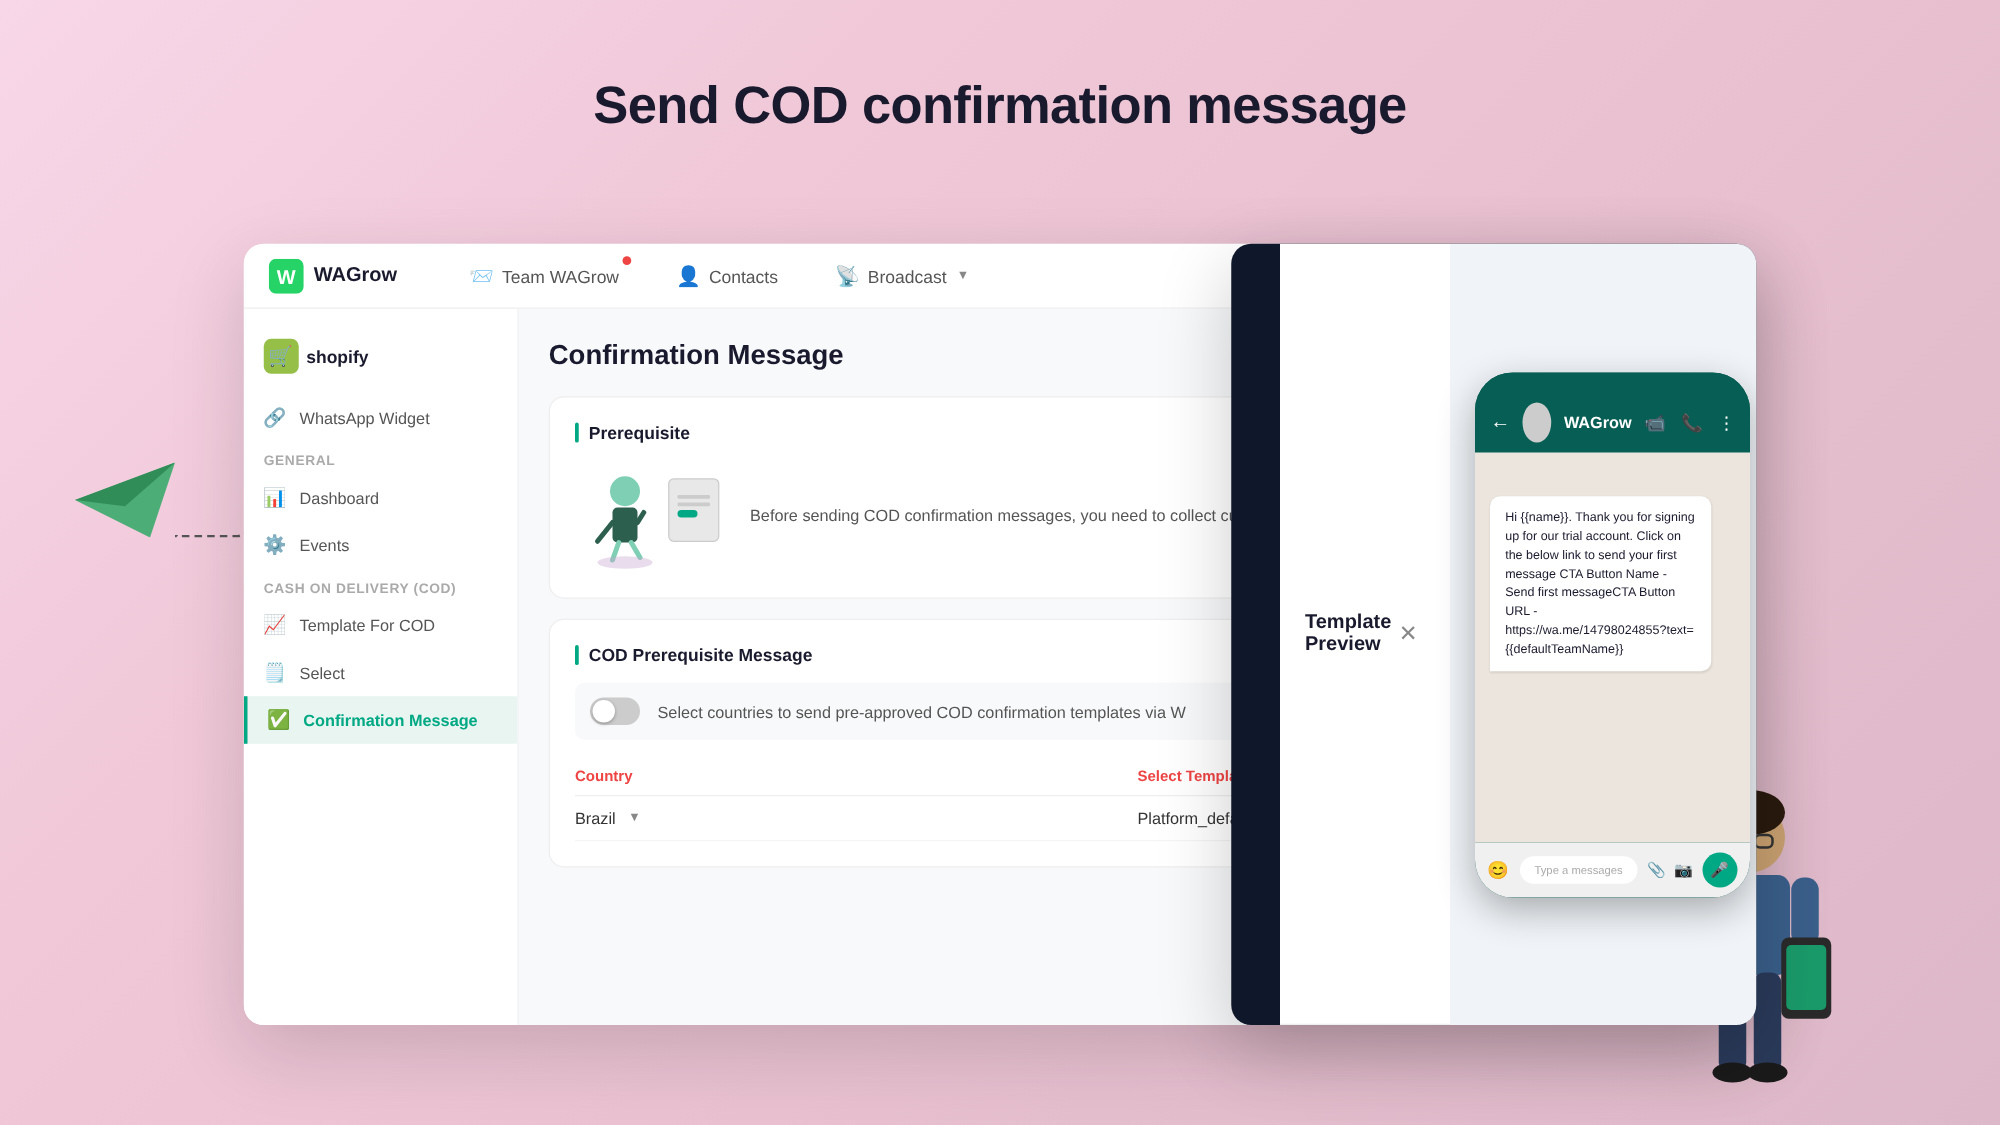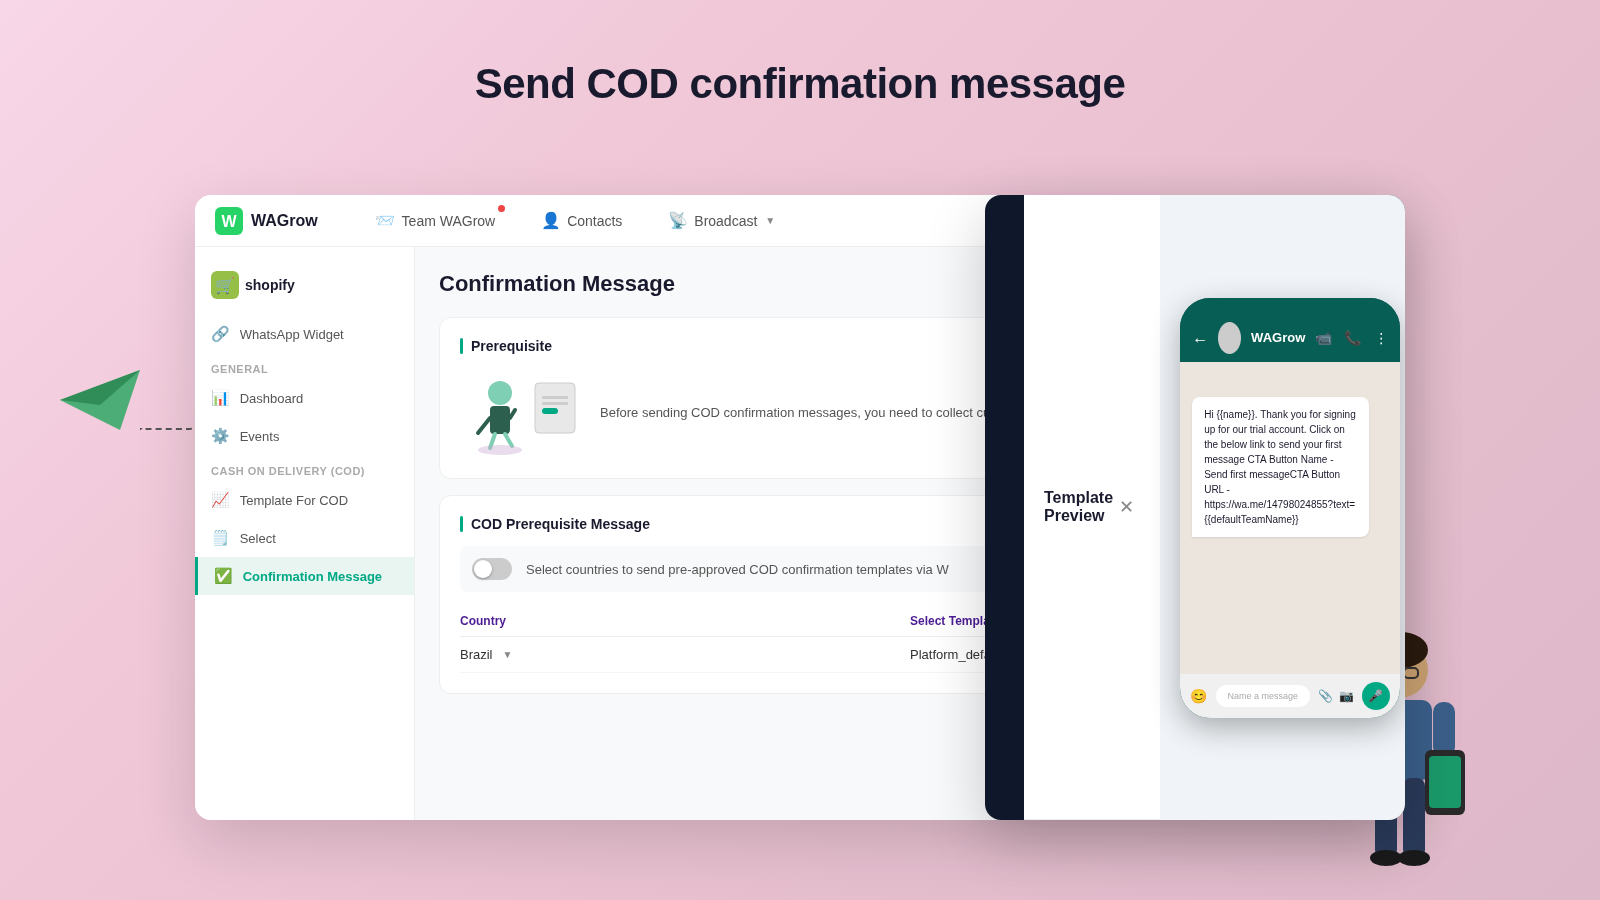--- a/index.html
+++ b/index.html
@@ -284,21 +284,21 @@
     
     .table-header {
       display: flex;
       gap: 0;
       padding: 8px 0;
       border-bottom: 1px solid #eee;
     }
     .table-col {
       font-size: 12px;
       font-weight: 600;
-      color: #4c1d95;
+      color: #ef4444;
       flex: 1;
     }
     .table-row {
       display: flex;
       align-items: center;
       padding: 10px 0;
       border-bottom: 1px solid #f5f5f5;
     }
     .country-select {
       flex: 1;
@@ -630,21 +630,21 @@
         <div class="chat-bubble">
           <span>Hi {{name}}. Thank you for signing up for our trial account.
 Click on the below link to send your first message
 CTA Button Name - Send first messageCTA Button URL - https://wa.me/14798024855?text={{defaultTeamName}}</span>
         </div>
       </div>
 
       <div class="phone-input-bar">
         <span style="color:#888;font-size:14px;">😊</span>
         <div class="phone-input-field">
-          <span>Name a message</span>
+          <span>Type a messages</span>
         </div>
         <div class="phone-attach-icons">
           <span>📎</span>
           <span>📷</span>
         </div>
         <div class="phone-send-btn">
           <span>🎤</span>
         </div>
       </div>
     </div>

